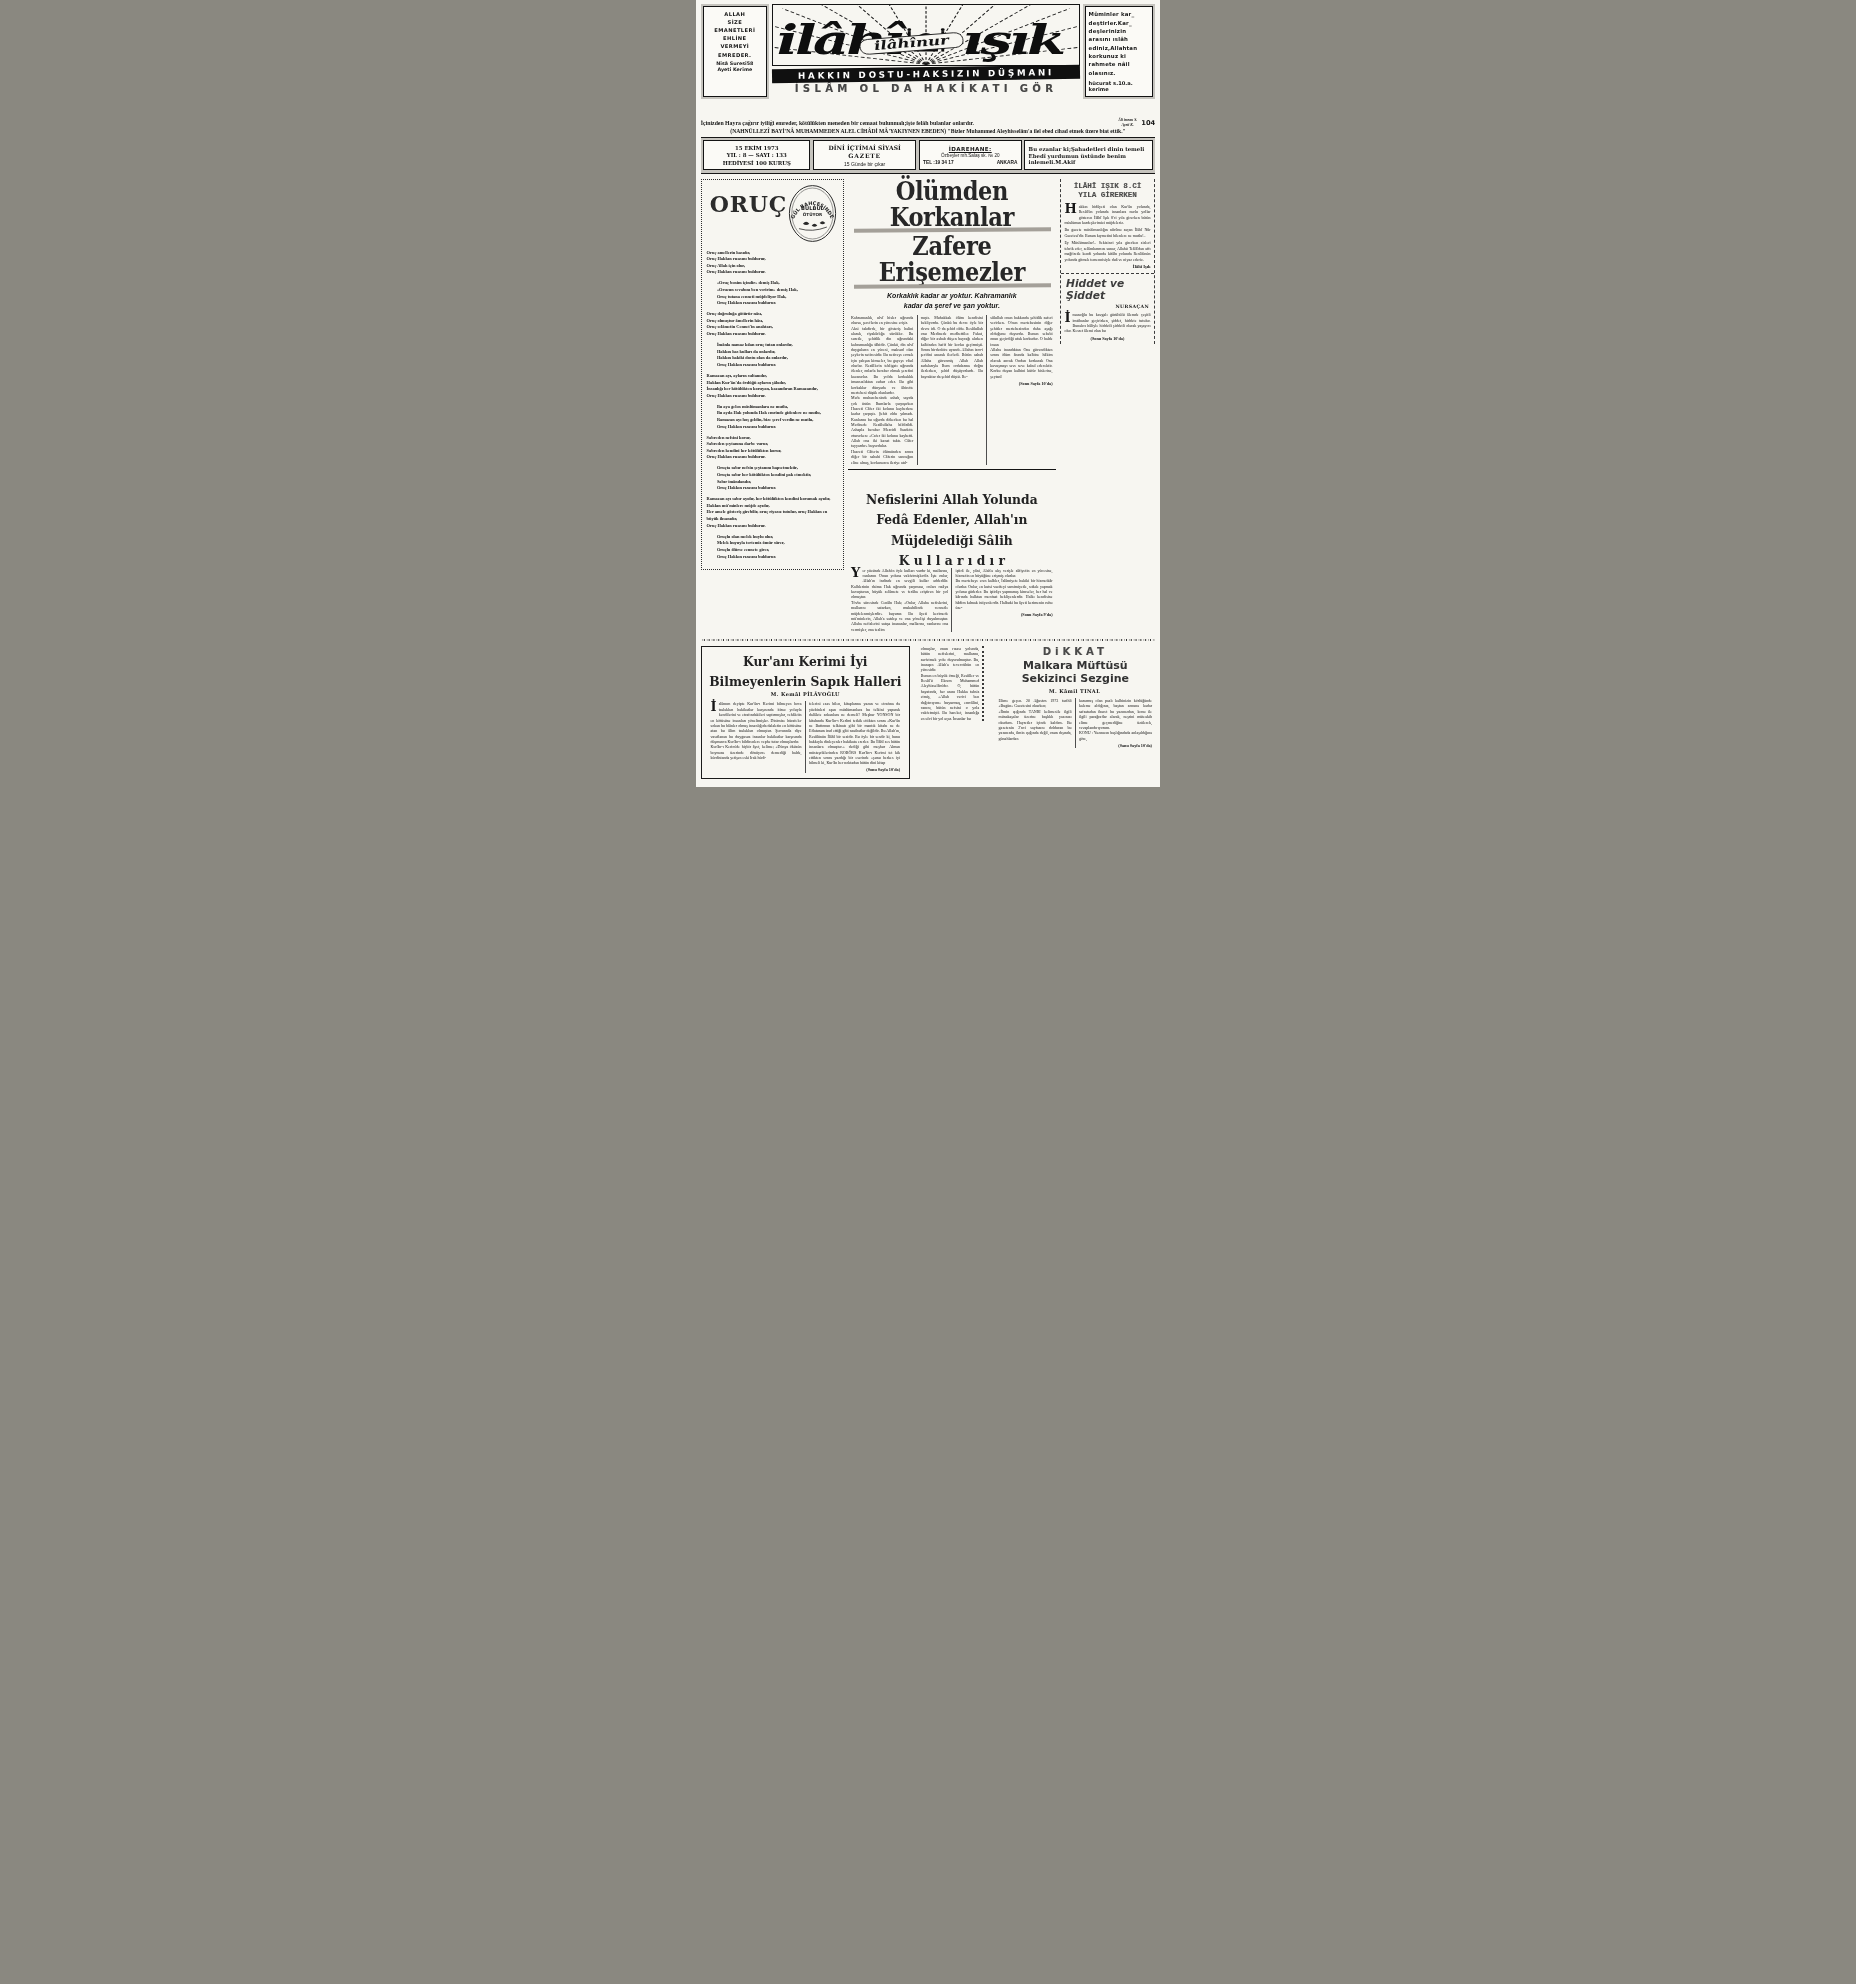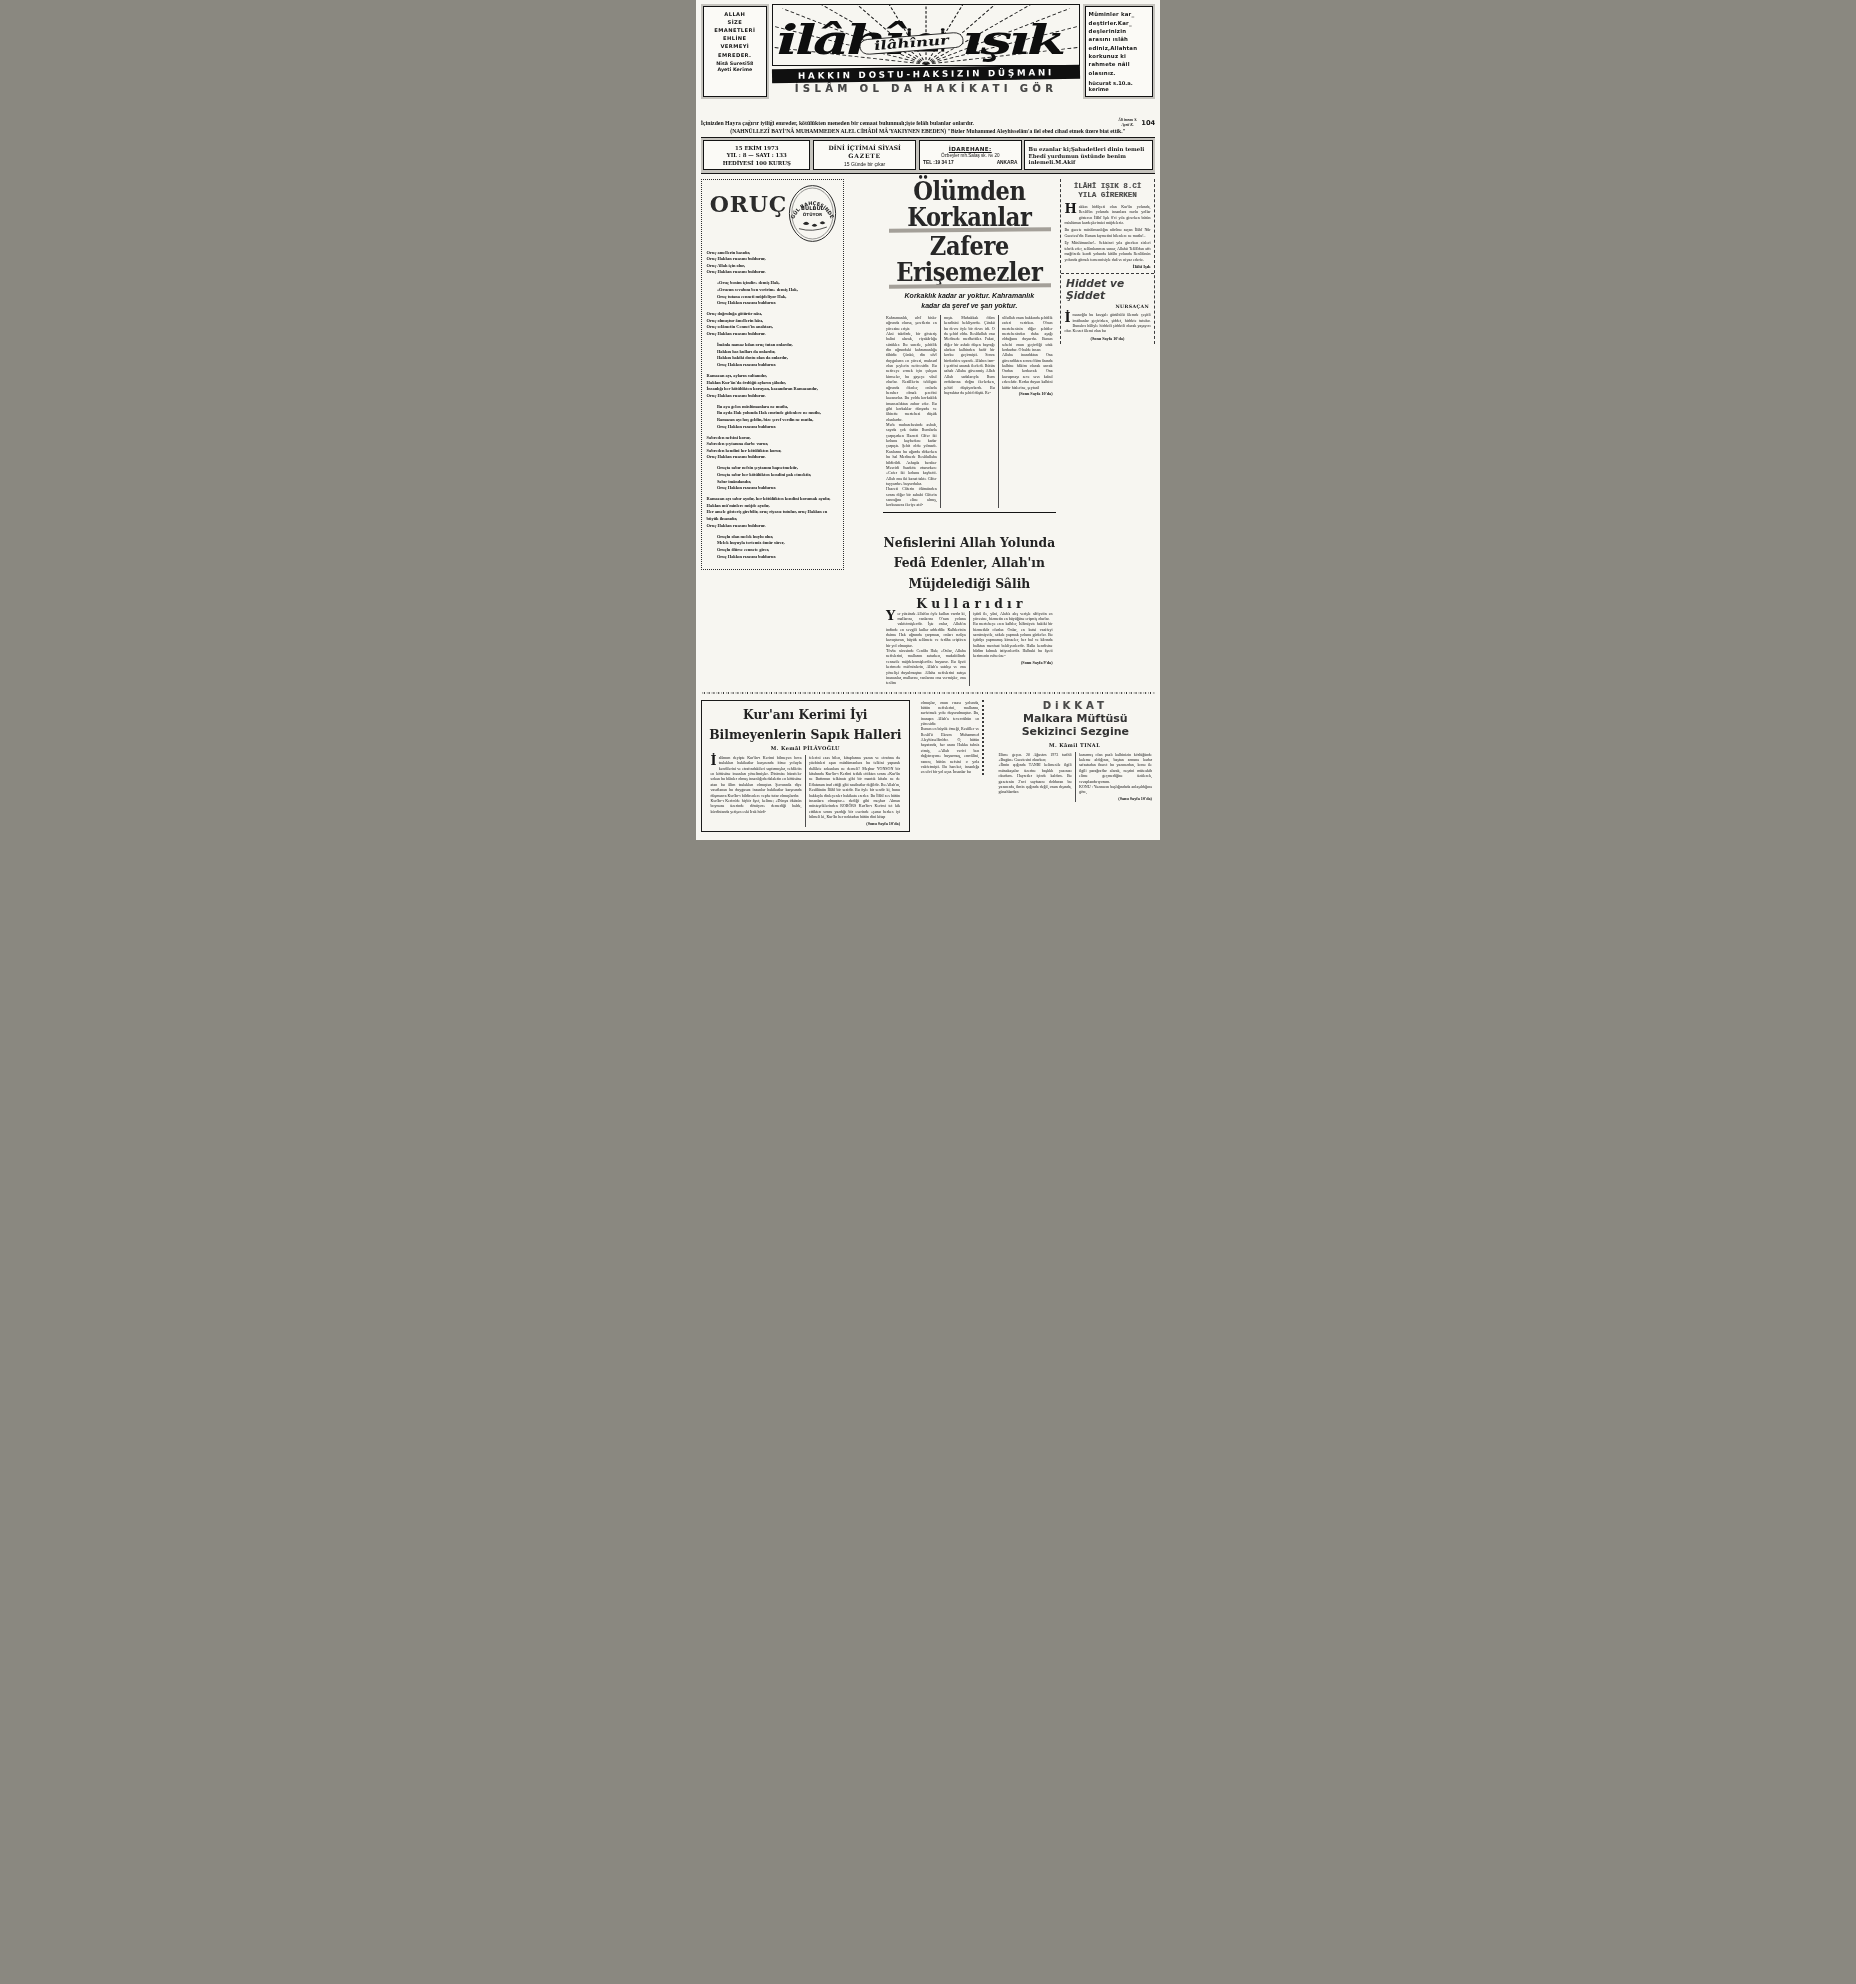--- a/index.html
+++ b/index.html
@@ -58,21 +58,21 @@
   .main{display:flex;gap:4px;margin-top:4.8px;align-items:flex-start;}
   
   .oruc{flex:0 0 30%;border:1.6px dotted #2d2d2d;padding:4px 4.8px;box-sizing:border-box;}
   .oruc-head{display:flex;align-items:flex-start;justify-content:space-between;}
   .oruc-title{font-family:"DejaVu Serif",serif;font-weight:bold;font-size:22px;
     color:#2b2b2b;letter-spacing:0.8px;margin:7.1px 0 0 3.2px;}
   .poem{margin-top:7.1px;font-weight:bold;font-size:4.4px;line-height:1.5;}
   .poem p{margin:0 0 4.4px 0;}
   .poem p.ind{margin-left:10.3px;}
   
-  .center{flex:1;min-width:0;margin-left:35px;}
+  .center{flex:1;min-width:0;}
   .hl{font-family:"DejaVu Serif",serif;font-weight:bold;font-size:22.6px;
     color:#272727;text-align:center;line-height:1;letter-spacing:-0.4px;
     transform:scaleY(1.12);transform-origin:top;}
   .grayrule{height:3.6px;background:#a4a099;margin:4px 5.6px 3.2px;transform:skewY(-.5deg);}
   .subhead{font-family:"Liberation Sans",sans-serif;font-weight:bold;font-style:italic;
     font-size:7px;text-align:center;line-height:1.4;margin-top:4px;}
   .cols{display:flex;margin-top:4px;}
   .col{flex:1;padding:0 3.2px;font-size:4px;line-height:1.34;text-align:justify;}
   .col + .col{border-left:0.4px solid #4e4e4e;}
   .cont{font-weight:bold;text-align:right;font-size:4.2px;margin-top:1.6px;}

